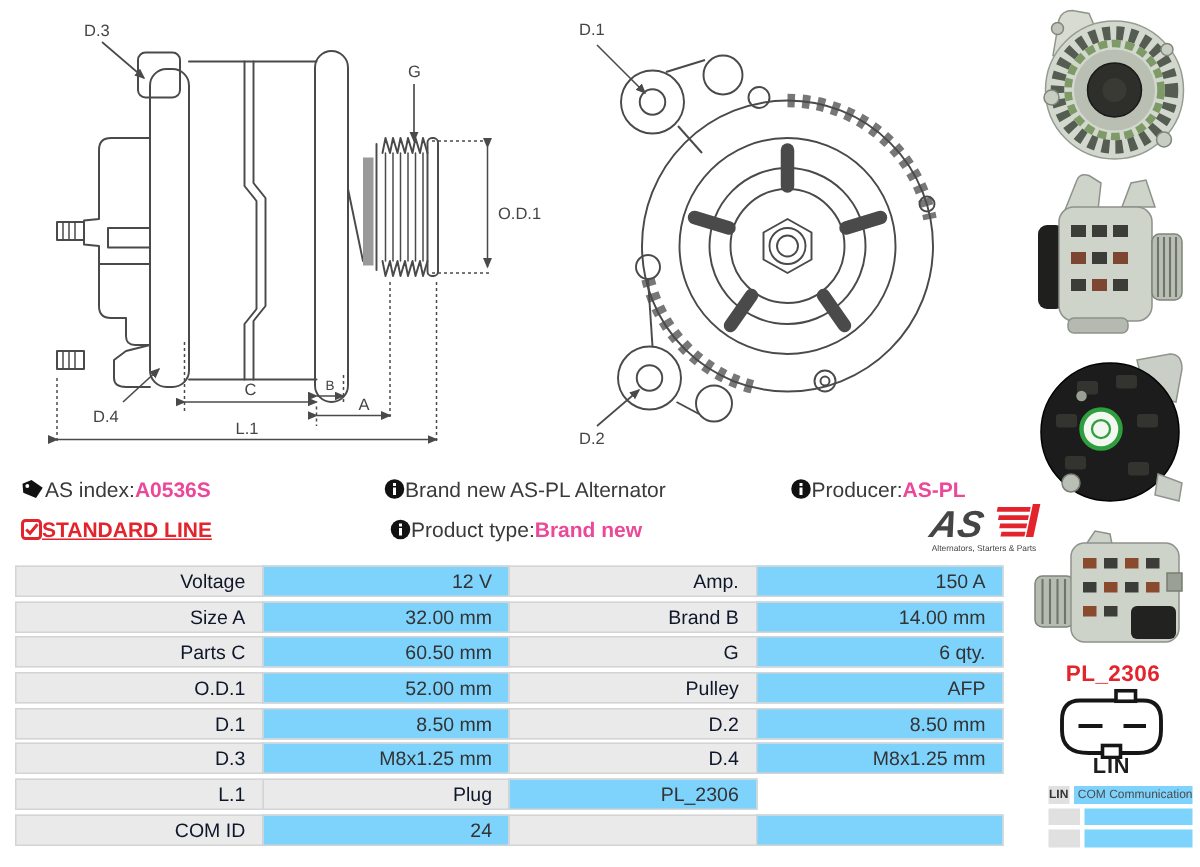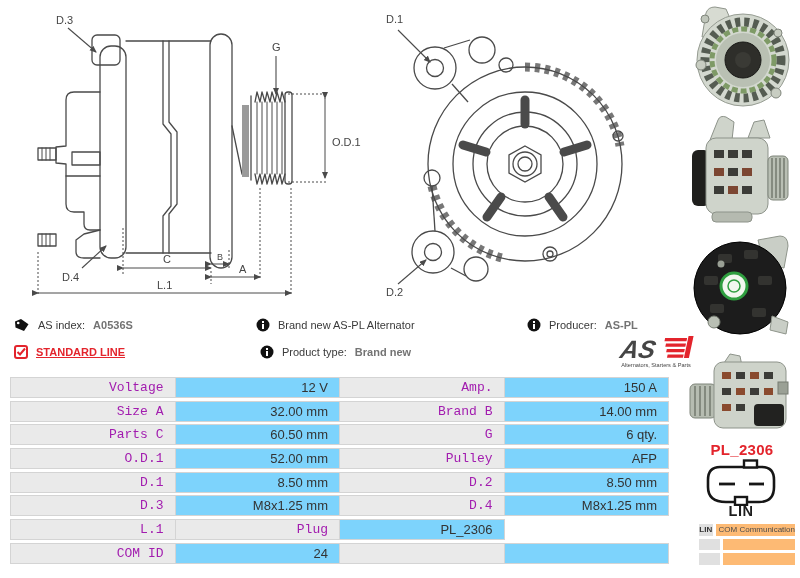--- a/index.html
+++ b/index.html
@@ -3,50 +3,50 @@
 <meta charset="utf-8">
 <style>
   * { margin:0; padding:0; box-sizing:border-box; }
   html,body { background:#fff; }
   body { width:800px; height:578px; font-family:"Liberation Sans", sans-serif; color:#3d3d3d; position:relative; overflow:hidden; }
   #page { position:absolute; inset:0; width:800px; height:457px; background:#fff; }
 
   .abs { position:absolute; }
 
   
-  .info-line { position:absolute; display:flex; align-items:center; gap:8px; font-size:11px; color:#3a3a3a; white-space:nowrap; }
-  .info-line b { color:#737373;text-align:right; }
+  .info-line { position:absolute; display:flex; align-items:center; font-size:14px; color:#3a3a3a; white-space:nowrap; }
+  .info-line b { color:#ec4899;text-align:right; }
   .red { color:#e3242c; }
   .info-icon { width:14px; height:14px; flex:0 0 14px; }
   .tag-icon { width:16px; height:14px; flex:0 0 16px; }
   .check-icon { width:14px; height:14px; flex:0 0 14px; }
 
   
   #logo { position:absolute; left:610px; top:334px; width:92px; height:36px; }
 
   
   #spec-table { position:absolute; left:10px; top:377px; width:662px; }
   .spec-row { display:flex; height:21px; margin-bottom:2.7px; }
   .spec-row .cell { width:25%; border:1px solid #d4d4d4; font-size:13px; line-height:19px; text-align:right; padding-right:11px; overflow:hidden; }
   .spec-row .cell + .cell { margin-left:-1px; }
-  .spec-row .lab { background:#eaeaea; color:#a21caf;font-family:Liberation Mono, monospace; }
+  .spec-row .lab { background:#eaeaea; color:#0f172a; }
   .spec-row .val { background:#7dd3fc; color:#333; }
 
   
   svg text { font-family:"Liberation Sans", sans-serif; fill:#454545; }
 
   
   .photo { position:absolute; left:688px; width:108px; cursor:pointer; }
   #plug-code { position:absolute; left:686px; top:441px; width:112px; text-align:center; font-size:15px; font-weight:bold; color:#e3242c; letter-spacing:0.3px; }
   #connector { position:absolute; left:704px; top:459px; width:74px; height:47px; }
   #lin-label { position:absolute; left:686px; top:503px; width:110px; text-align:center; font-weight:bold; font-size:14.5px; color:#1d1d1d; letter-spacing:0.5px; }
   #legend { position:absolute; left:699px; top:524px; width:96px; }
   .legend-row { display:flex; gap:3px; margin-bottom:3px; height:11.5px; }
   .legend-key { width:21px; background:#e0e0e0; font-size:8px; font-weight:bold; color:#333; text-align:center; line-height:11.5px; }
-  .legend-val { flex:1; background:#fdba74; font-size:8px; color:#4c4c4c; line-height:11.5px; padding-left:3px; white-space:nowrap; }
+  .legend-val { flex:1; background:#7dd3fc; font-size:8px; color:#4c4c4c; line-height:11.5px; padding-left:3px; white-space:nowrap; }
 </style>
 </head>
 <body>
 
 <div id="page">
 
   <svg class="abs" style="left:28px; top:6px;" width="345" height="295" viewBox="0 0 345 295">
     <defs>
       <marker id="arr" markerWidth="8" markerHeight="8" refX="6" refY="3" orient="auto" markerUnits="userSpaceOnUse">
         <path d="M0,0 L7,3 L0,6 Z" fill="#4a4a4a"></path>

